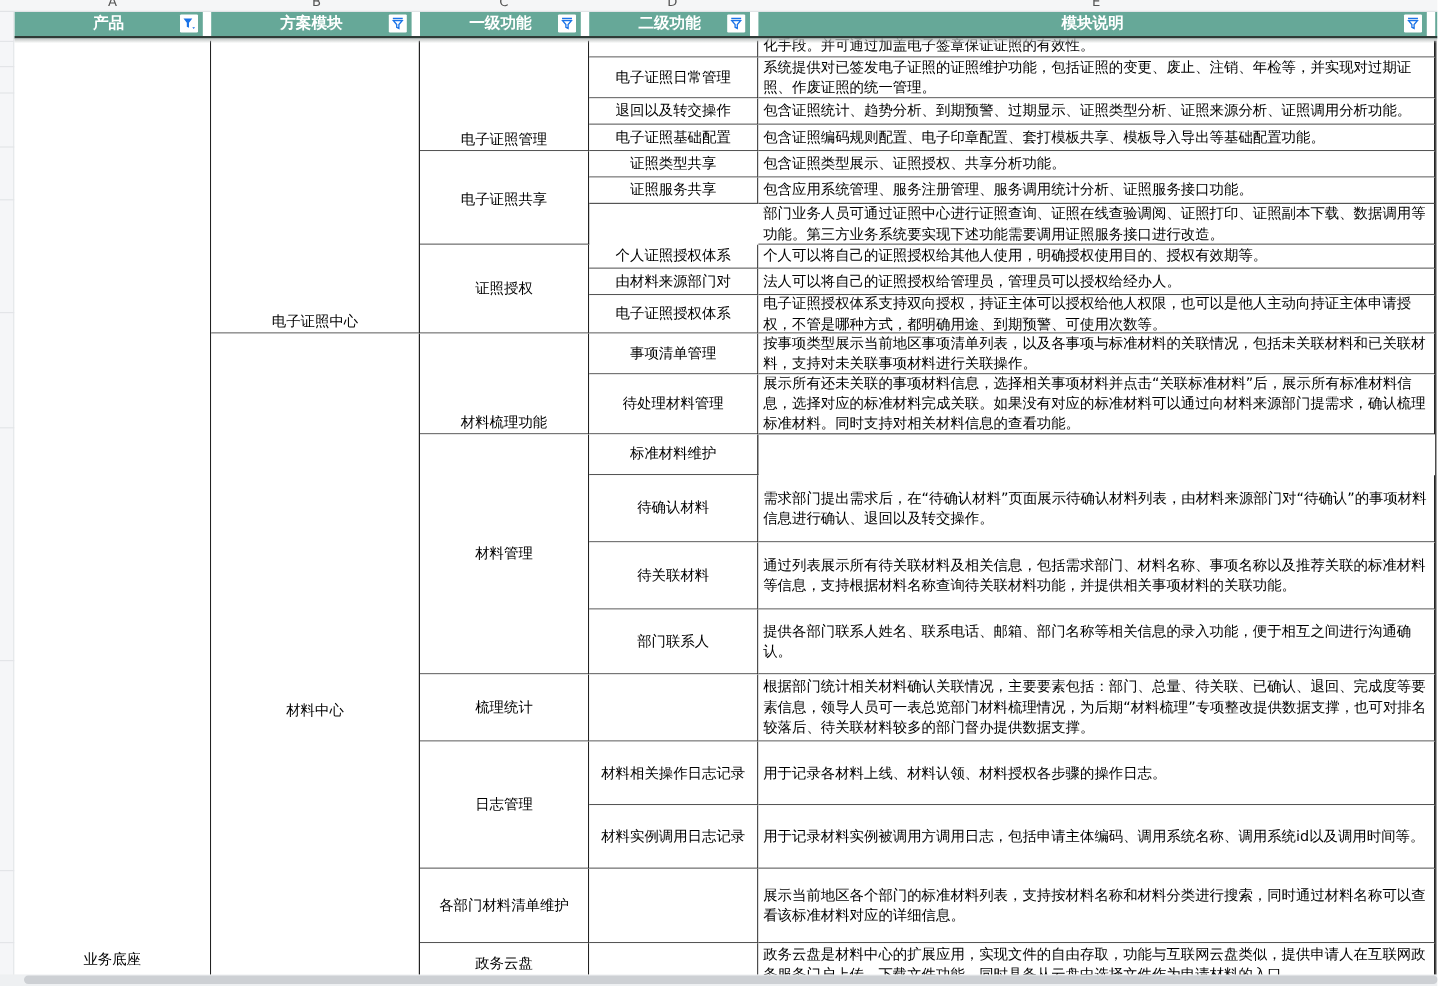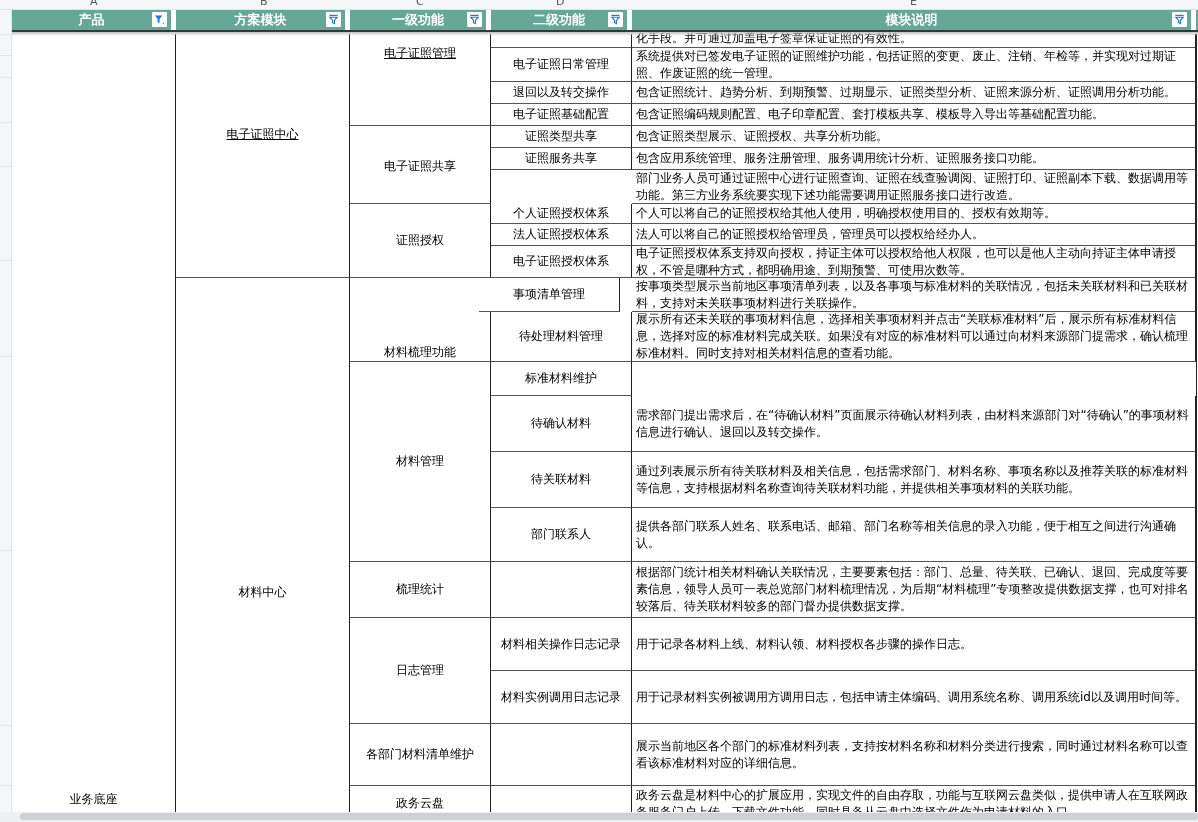--- a/index.html
+++ b/index.html
@@ -9,27 +9,27 @@
     .col-letters { position: absolute; top: 0; left: 0; width: 1198px; height: 10px; background: #f5f6f7; border-bottom: 1px solid #e1e3e6; overflow: hidden; }
     .col-letter { position: absolute; top: -5px; font-size: 11px; color: #555; text-align: center; }
 
     .gutter { position: absolute; top: 10px; left: 0; width: 12px; height: 812px; background: #f5f6f8; border-right: 1px solid #e3e5e8; }
     .gutter-line { position: absolute; left: 0; width: 12px; height: 1px; background: #e3e5e8; }
 
     .sheet { position: absolute; left: 12px; top: 10px; width: 1186px; height: 812px; overflow: hidden; }
 
     .header-row { position: absolute; top: 0; left: 0; height: 22px; width: 1186px; background: #66a898; z-index: 5; border-bottom: 2px solid #2f3b37; }
     .header-row::after { content: ""; position: absolute; left: 0; right: 0; bottom: -6px; height: 4px; background: linear-gradient(#bfc3c2, rgba(255,255,255,0)); }
-    .hcell { position: absolute; top: 0; height: 20px; border-right: 5px solid #ffffff; color: #fff; font-weight: bold; font-size: 13px; text-align: center; line-height: 20px; }
+    .hcell { position: absolute; top: 0; height: 20px; border-right: 7px solid #ffffff; color: #fff; font-weight: bold; font-size: 13px; text-align: center; line-height: 20px; }
     .filter-btn { position: absolute; top: 2px; right: 4px; width: 15px; height: 15px; background: #fff; border-radius: 1px; display: flex; align-items: center; justify-content: center; }
     .filter-btn svg { width: 11px; height: 11px; }
 
     .cell { position: absolute; border-right: 1px solid #222; border-bottom: 1px solid #555; display: flex; align-items: center; justify-content: center; text-align: center; font-size: 12px; line-height: 17px; background: #fff; }
     .cell.left { justify-content: flex-start; text-align: left; padding: 0 4px; }
-    .cell.top { align-items: flex-start; text-decoration: underline; }
+    .cell.top { align-items: flex-end; }
     .cell.nob { border-bottom: none; }
 
     .hscroll { position: absolute; left: 20px; bottom: 2px; width: 1178px; height: 7px; border-radius: 4px; background: #cdd0d4; z-index: 10; }
     .hscroll-track { position: absolute; left: 0; bottom: 0; width: 1198px; height: 10px; background: #eef0f2; z-index: 9; }
   </style>
 </head>
 <body>
 
 <div class="col-letters">
   <span class="col-letter" style="left:90px">A</span>
@@ -157,26 +157,26 @@
   <div class="cell" style="left:479px;top:116px;width:141px;height:22px">
       <span>证照类型共享</span>
     </div>
   <div class="cell" style="left:479px;top:138px;width:141px;height:22px">
       <span>证照服务共享</span>
     </div>
   <div class="cell" style="left:479px;top:194px;width:141px;height:20px">
       <span>个人证照授权体系</span>
     </div>
   <div class="cell" style="left:479px;top:214px;width:141px;height:22px">
-      <span>法人证照授权体系</span>
+      <span>由材料来源部门对</span>
     </div>
   <div class="cell" style="left:479px;top:236px;width:141px;height:32px">
       <span>电子证照授权体系</span>
     </div>
-  <div class="cell" style="left:467px;top:268px;width:141px;height:34px">
+  <div class="cell" style="left:479px;top:268px;width:141px;height:34px">
       <span>事项清单管理</span>
     </div>
   <div class="cell" style="left:479px;top:302px;width:141px;height:50px">
       <span>待处理材料管理</span>
     </div>
   <div class="cell" style="left:479px;top:352px;width:141px;height:34px">
       <span>标准材料维护</span>
     </div>
   <div class="cell" style="left:479px;top:386px;width:141px;height:56px">
       <span>待确认材料</span>

